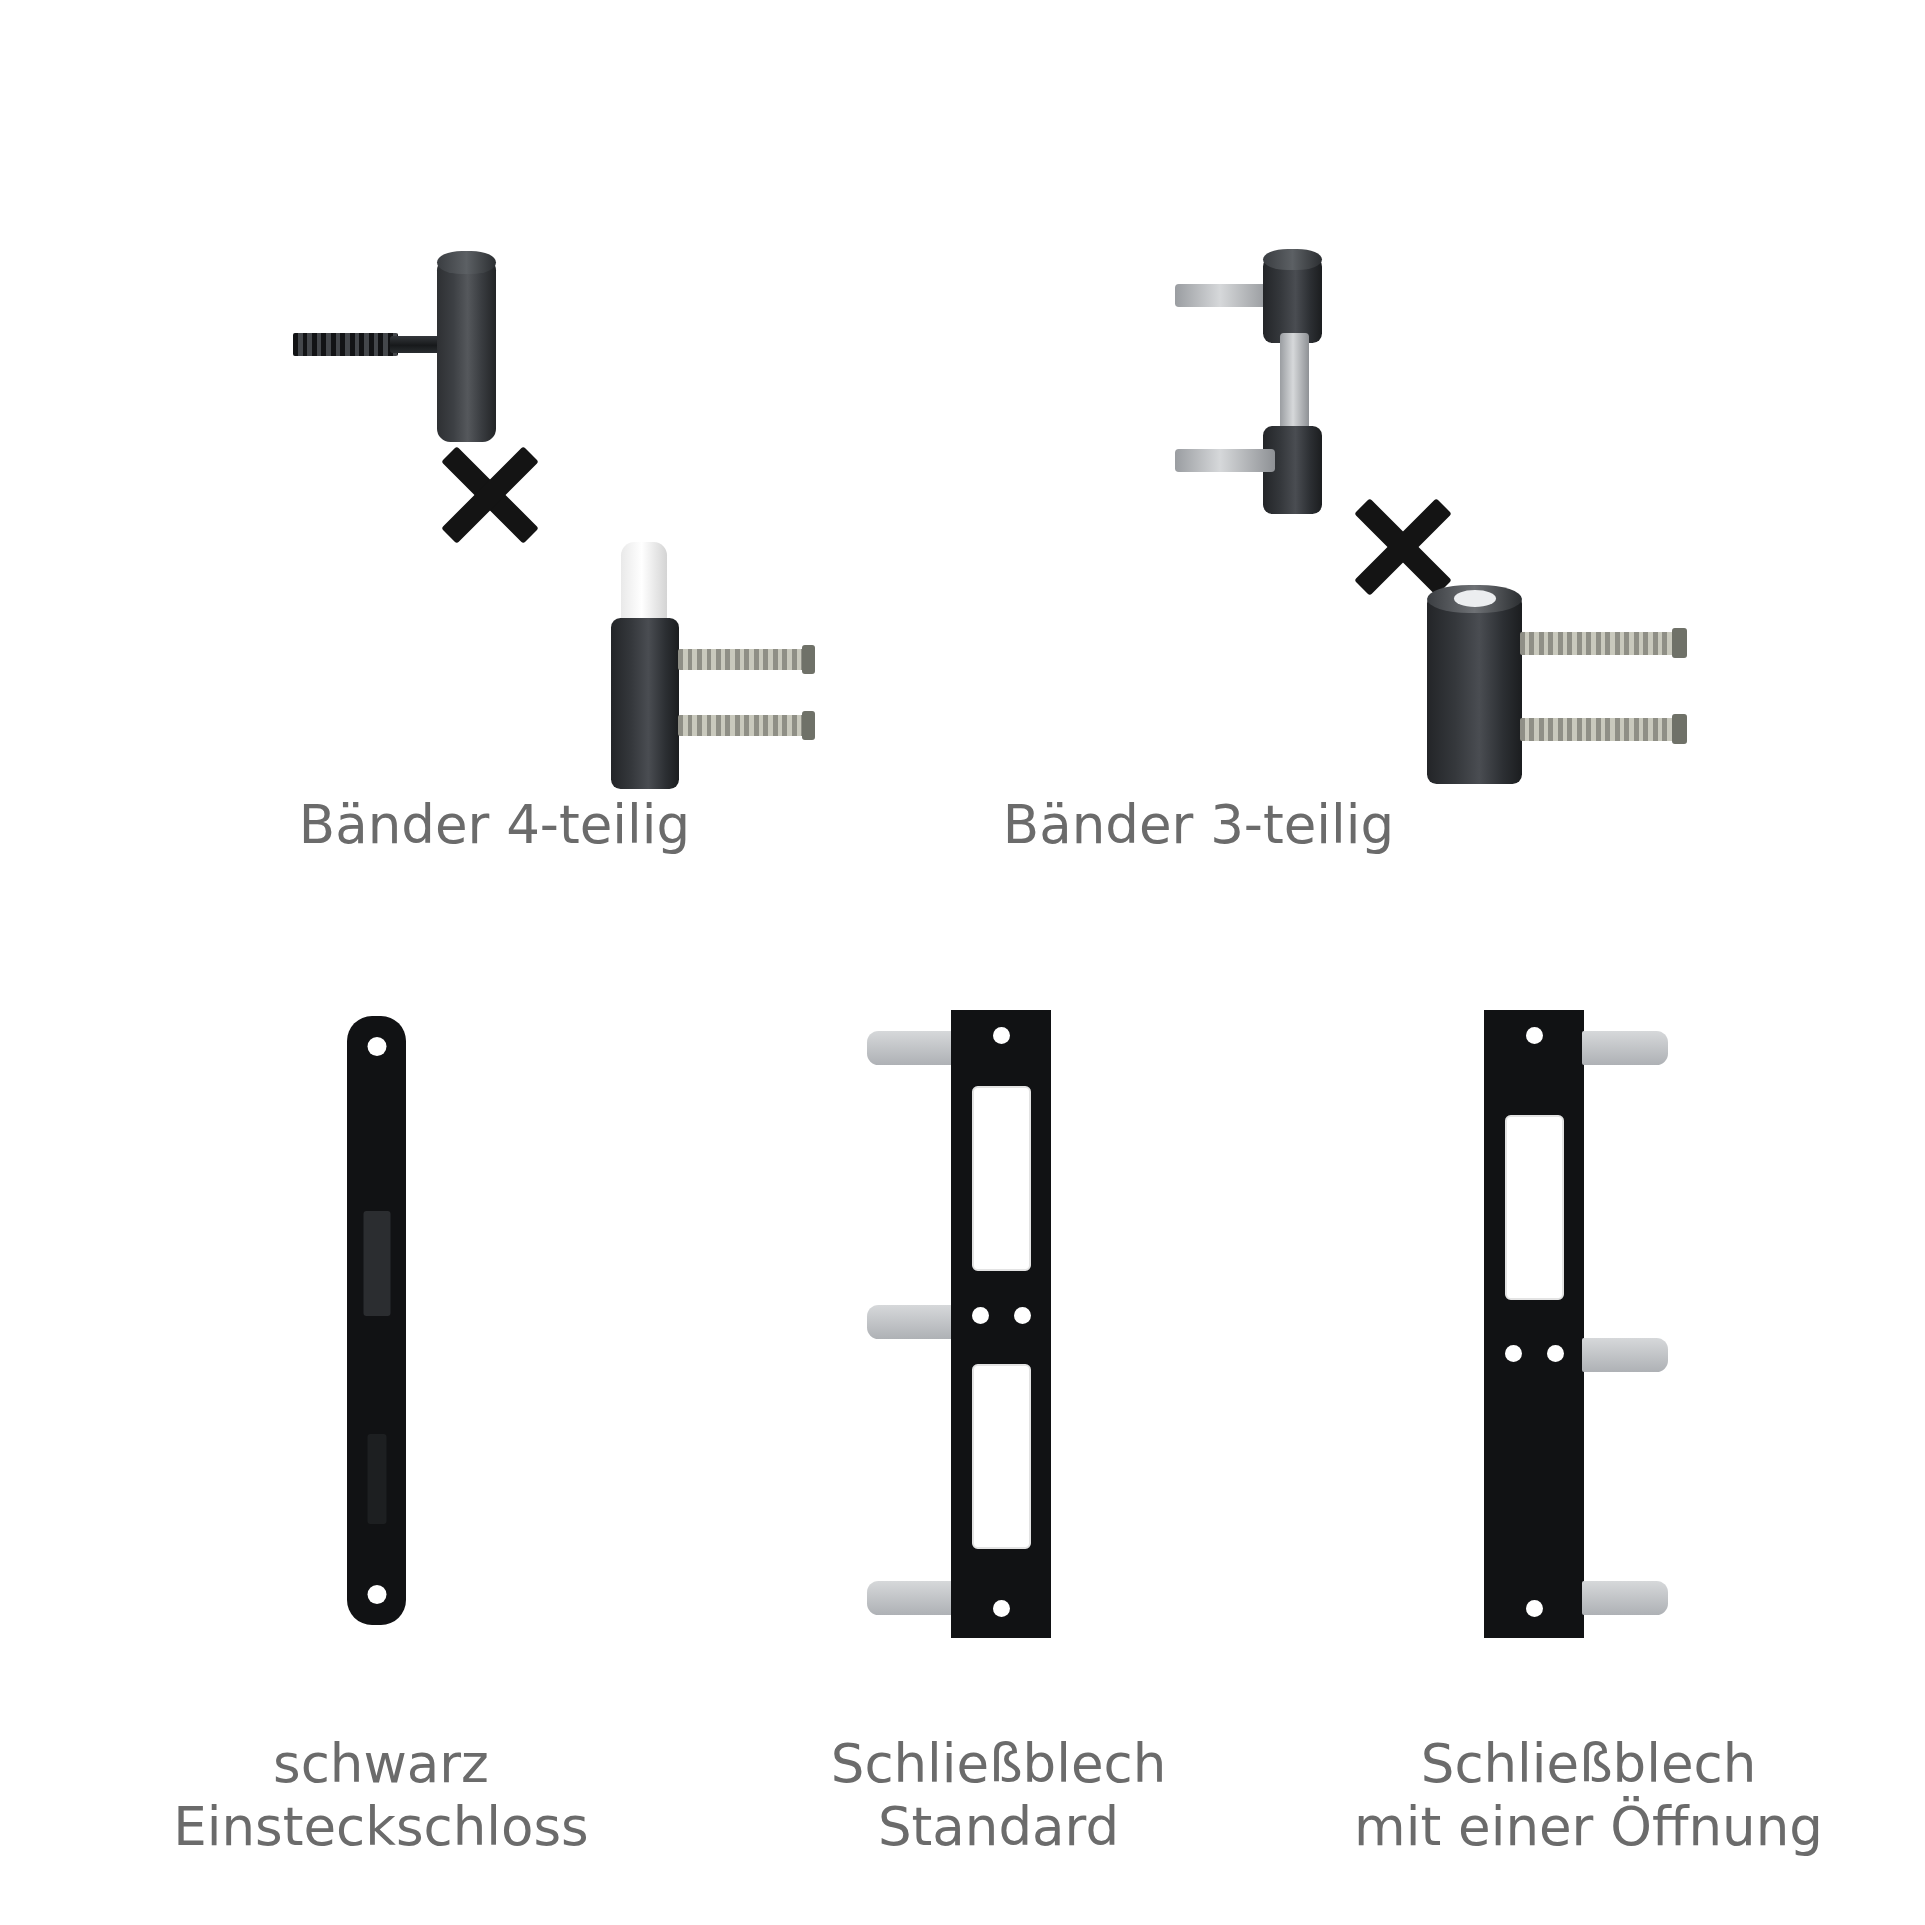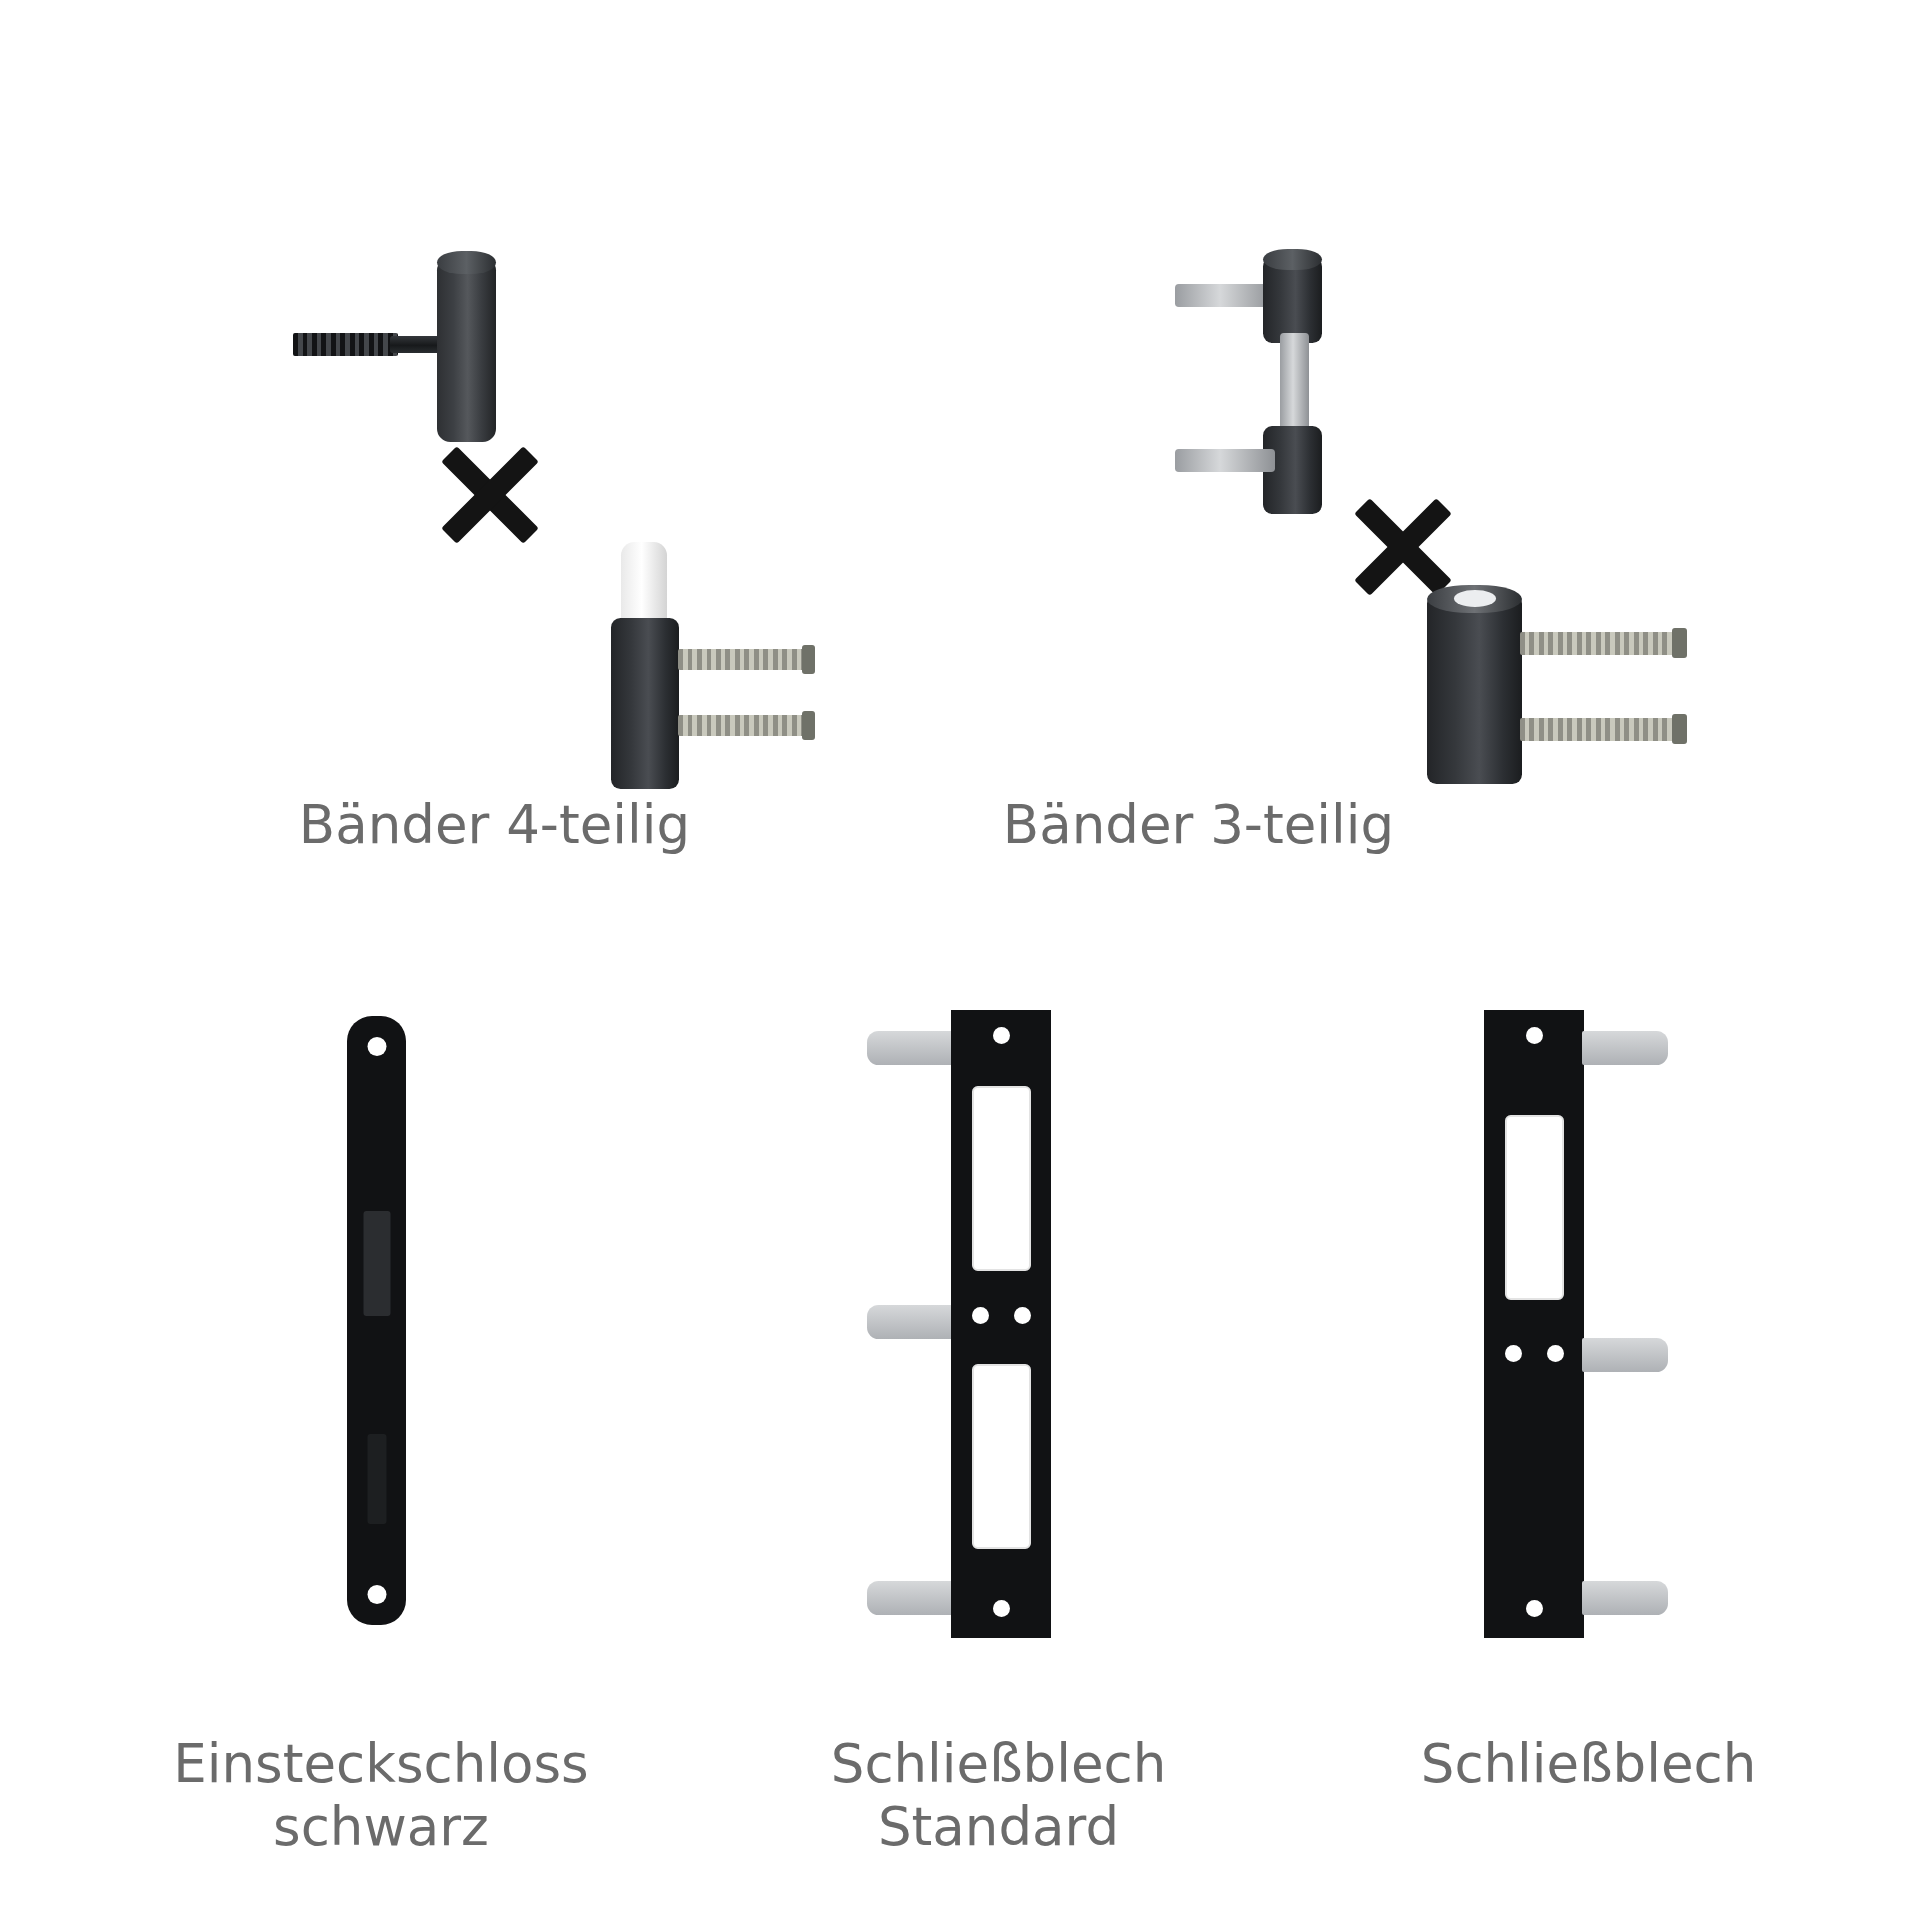--- a/index.html
+++ b/index.html
@@ -236,22 +236,22 @@
   <div class="caption" style="left:875px; top:794px; width:647px;">Bänder 3-teilig</div>
 
   <div class="faceplate" style="left:347px; top:1016px; width:59px; height:609px;">
     <div class="hole" style="top:21px;"></div>
     <div class="slot" style="top:195px; width:27px; height:105px;"></div>
     <div class="slot" style="top:418px; width:19px; height:90px; background:#1d1f21;"></div>
     <div class="hole" style="top:569px;"></div>
   </div>
 
   <div class="caption" style="left:86px; top:1733px; width:590px;">
+    <div>schwarz</div>
     <div>Einsteckschloss</div>
-    <div>schwarz</div>
   </div>
 
   <div class="part" style="left:856px; top:1010px; width:323px; height:628px;">
 
     <div class="tab left" style="left:11.4px; top:21px; width:86px; height:34px;"></div>
     <div class="tab left" style="left:11.4px; top:295px; width:86px; height:34px;"></div>
     <div class="tab left" style="left:11.4px; top:571px; width:86px; height:34px;"></div>
 
     <div class="strike" style="left:95px; top:0px; width:100px; height:628px;">
       <div class="dot" style="left:42px; top:17px;"></div>
@@ -278,16 +278,17 @@
       <div class="dot" style="left:42px; top:590px;"></div>
     </div>
 
     <div class="tab right" style="left:117px; top:21px; width:86px; height:34px;"></div>
     <div class="tab right" style="left:117px; top:328px; width:86px; height:34px;"></div>
     <div class="tab right" style="left:117px; top:571px; width:86px; height:34px;"></div>
   </div>
 
   <div class="caption" style="left:1265px; top:1733px; width:647px;">
     <div>Schließblech</div>
+    <div>mit einer Öffnung</div>
   </div>
 
 </div>
 
 
 </body></html>

